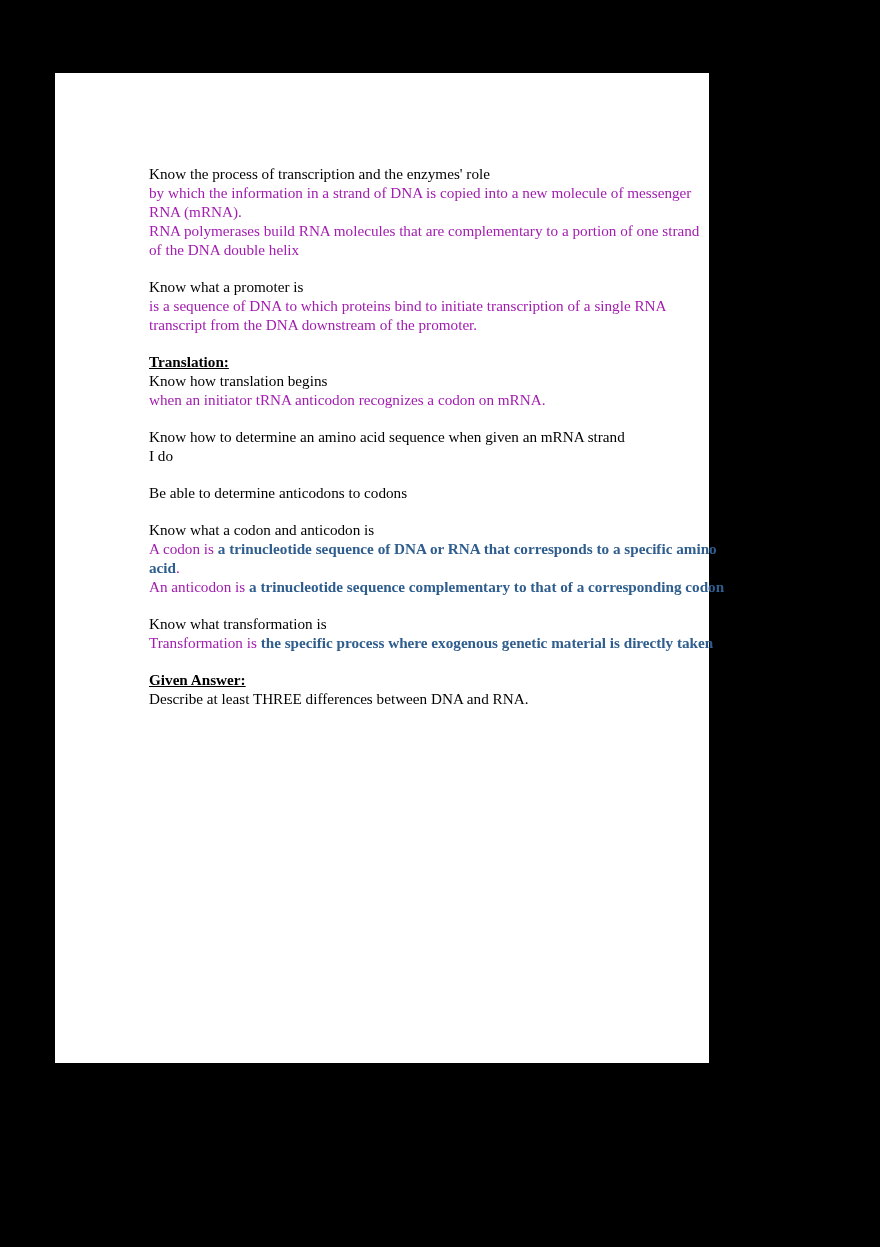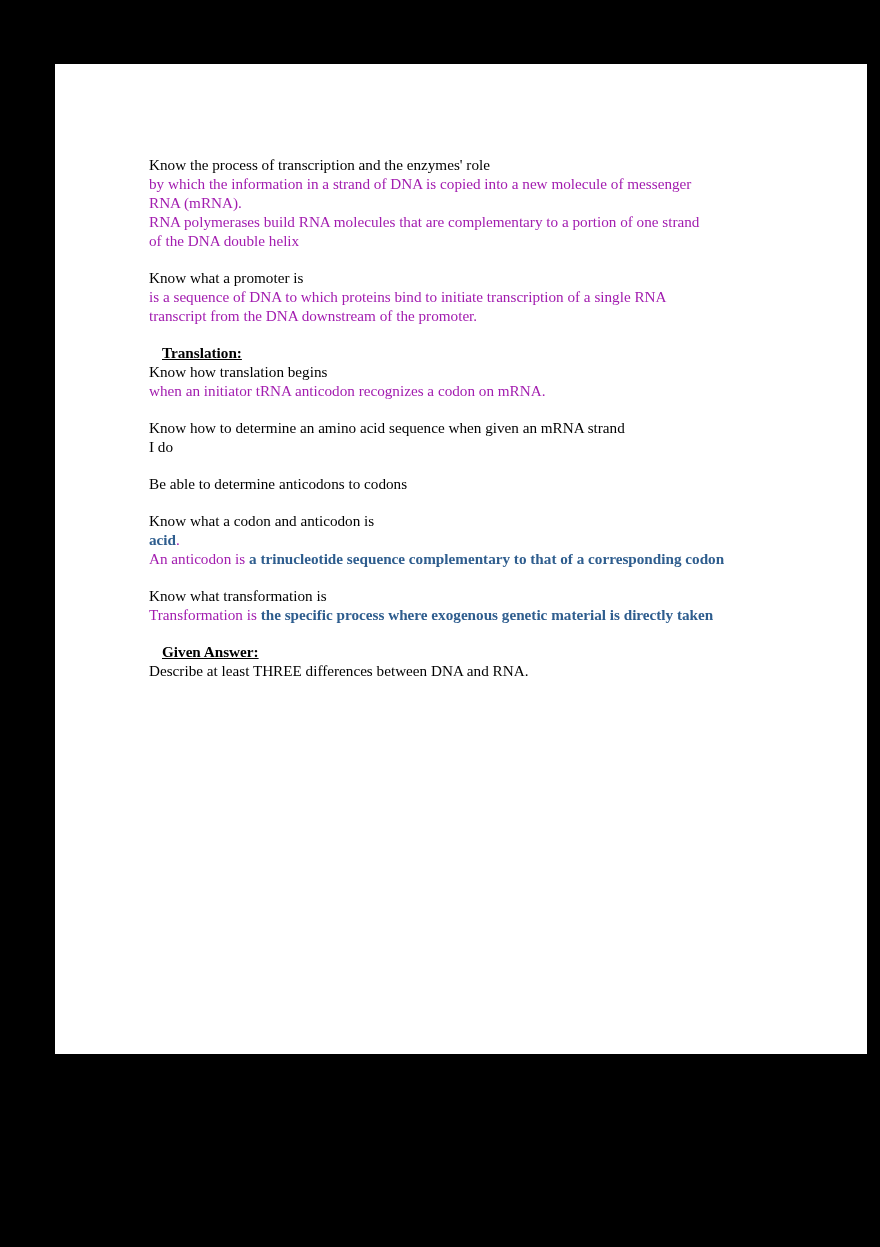--- a/index.html
+++ b/index.html
@@ -10,22 +10,22 @@
   body {
     width: 880px;
     height: 1247px;
     font-family: "Liberation Serif", serif;
     position: relative;
     overflow: hidden;
   }
   .page {
     position: absolute;
     left: 55px;
-    top: 64px;
-    width: 812px;
+    top: 73px;
+    width: 654px;
     height: 990px;
     background: #ffffff;
   }
   .content {
     position: absolute;
     left: 94px;
     top: 91px;
     width: 600px;
   }
   .block {
@@ -41,21 +41,20 @@
     text-align: right;
   }
   .ansb {
     color: #2e5d8e;
     font-weight: bold;
   }
   .hdr {
     font-weight: bold;
     text-decoration: underline;
     color: #000000;
-    margin-left: 13px;
   }
 </style>
 </head>
 <body>
 
 <div class="page">
   <div class="content" id="doc-body">
       <div class="block">
         <div class="line"><span>Know the process of transcription and the enzymes' role</span></div>
         <div class="line"><span class="ans">by which the information in a strand of DNA is copied into a new molecule of messenger</span></div>
@@ -75,20 +74,21 @@
       </div>
       <div class="block">
         <div class="line"><span>Know how to determine an amino acid sequence when given an mRNA strand</span></div>
         <div class="line"><span>I do</span></div>
       </div>
       <div class="block">
         <div class="line"><span>Be able to determine anticodons to codons</span></div>
       </div>
       <div class="block">
         <div class="line"><span>Know what a codon and anticodon is</span></div>
+        <div class="line"><span class="ans">A codon is </span><span class="ansb">a trinucleotide sequence of DNA or RNA that corresponds to a specific amino</span></div>
         <div class="line"><span class="ansb">acid</span><span class="ans">.</span></div>
         <div class="line"><span class="ans">An anticodon is </span><span class="ansb">a trinucleotide sequence complementary to that of a corresponding codon</span></div>
       </div>
       <div class="block">
         <div class="line"><span>Know what transformation is</span></div>
         <div class="line"><span class="ans"> Transformation is </span><span class="ansb">the specific process where exogenous genetic material is directly taken</span></div>
       </div>
       <div class="block">
         <div class="line"><span class="hdr">Given Answer:</span></div>
         <div class="line"><span>Describe at least THREE differences between DNA and RNA.</span></div>

